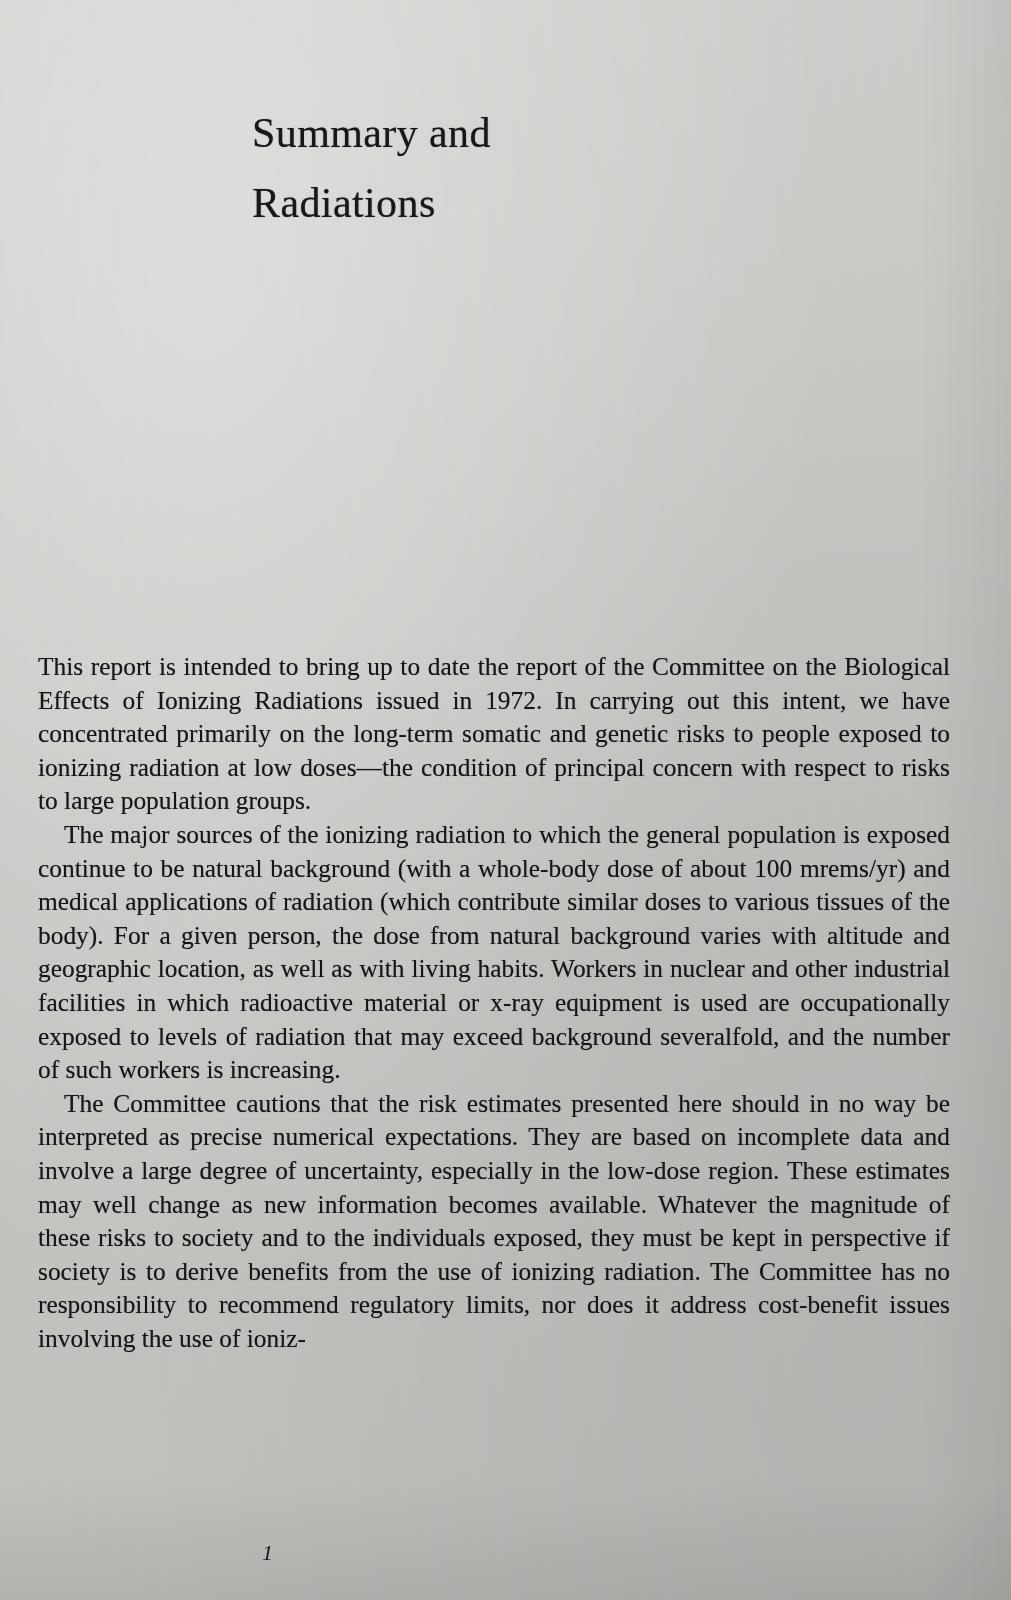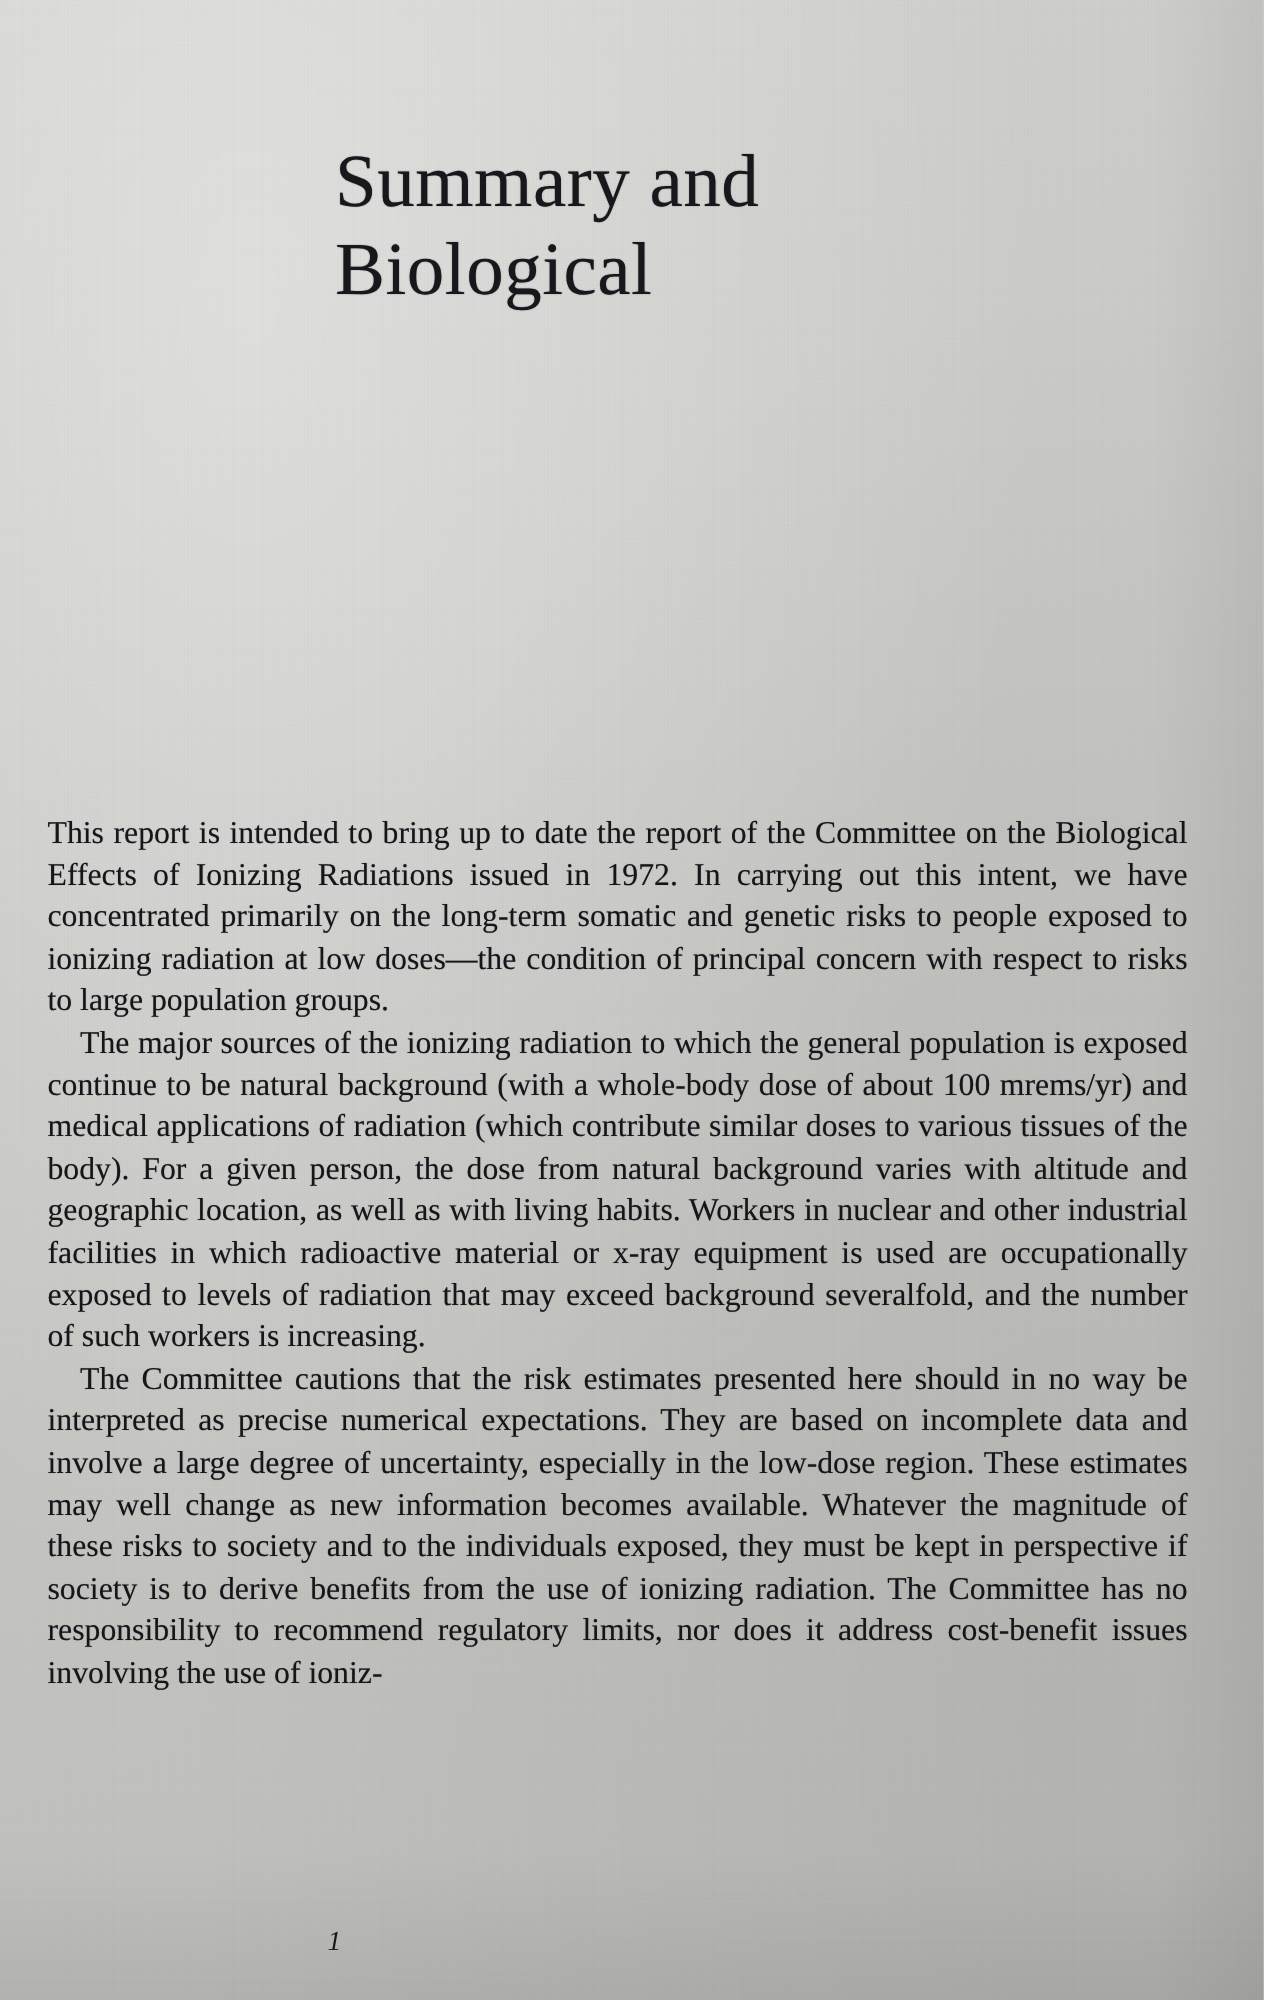--- a/index.html
+++ b/index.html
@@ -29,25 +29,25 @@
     inset: 0;
     pointer-events: none;
     opacity: 0.30;
     background-image:
       repeating-linear-gradient(0deg, rgba(255,255,255,0.22) 0px, rgba(255,255,255,0.22) 1px, rgba(0,0,0,0.02) 1px, rgba(0,0,0,0.02) 2px),
       repeating-linear-gradient(90deg, rgba(0,0,0,0.025) 0px, rgba(0,0,0,0.025) 1px, rgba(255,255,255,0.18) 1px, rgba(255,255,255,0.18) 3px);
     mix-blend-mode: multiply;
   }
   .chapter-title {
     position: absolute;
-    left: 268px;
+    left: 252px;
     top: 70px;
     width: 640px;
     color: #17171c;
-    font-size: 60px;
+    font-size: 42px;
     line-height: 70px;
     letter-spacing: 0.4px;
     font-weight: 400;
     text-shadow: 0 0 1px rgba(20,20,25,0.55);
   }
   .chapter-title .line {
     display: block;
     white-space: nowrap;
   }
   .body-text {
@@ -98,21 +98,21 @@
 </style>
 </head>
 <body>
 
 <div class="page">
 
   <div class="grain"></div>
 
   <h1 class="chapter-title">
     <span class="line">Summary and</span>
-    <span class="line">Biological</span>
+    <span class="line">Radiations</span>
   </h1>
 
   <div class="body-text">
     <p>This report is intended to bring up to date the report of the Committee on the Biological Effects of Ionizing Radiations issued in 1972. In carrying out this intent, we have concentrated primarily on the long-term somatic and genetic risks to people exposed to ionizing radiation at low doses—the condition of principal concern with respect to risks to large population groups.</p>
     <p>The major sources of the ionizing radiation to which the general population is exposed continue to be natural background (with a whole-body dose of about 100 mrems/yr) and medical applications of radiation (which contribute similar doses to various tissues of the body). For a given person, the dose from natural background varies with altitude and geographic location, as well as with living habits. Workers in nuclear and other industrial facilities in which radioactive material or x-ray equipment is used are occupationally exposed to levels of radiation that may exceed background severalfold, and the number of such workers is increasing.</p>
     <p>The Committee cautions that the risk estimates presented here should in no way be interpreted as precise numerical expectations. They are based on incomplete data and involve a large degree of uncertainty, especially in the low-dose region. These estimates may well change as new information becomes available. Whatever the magnitude of these risks to society and to the individuals exposed, they must be kept in perspective if society is to derive benefits from the use of ionizing radiation. The Committee has no responsibility to recommend regulatory limits, nor does it address cost-benefit issues involving the use of ioniz-</p>
   </div>
 
   <div class="folio">1</div>
 

